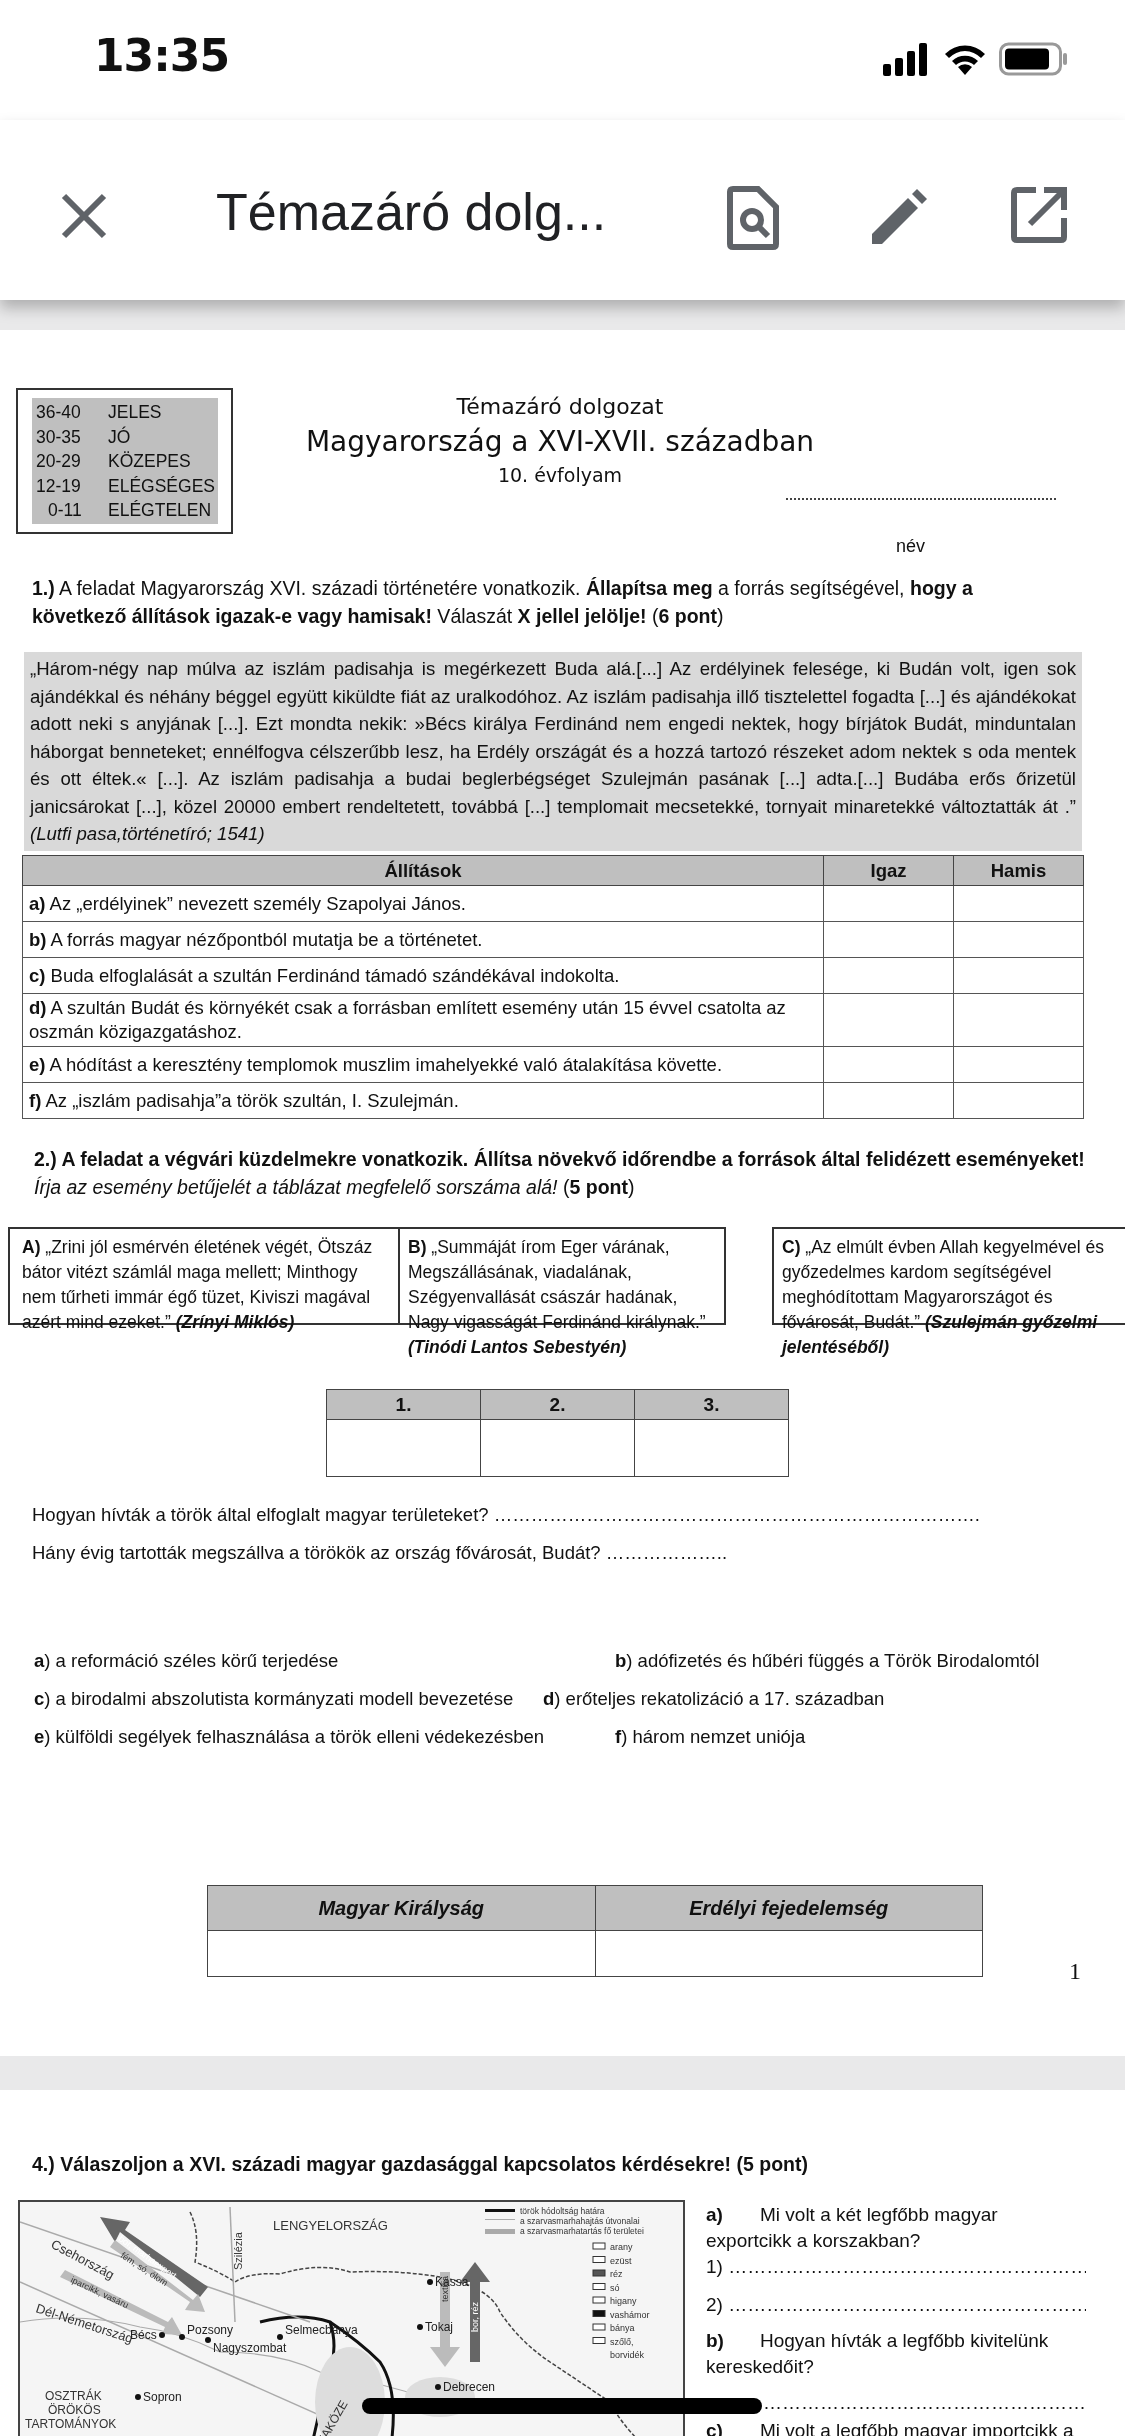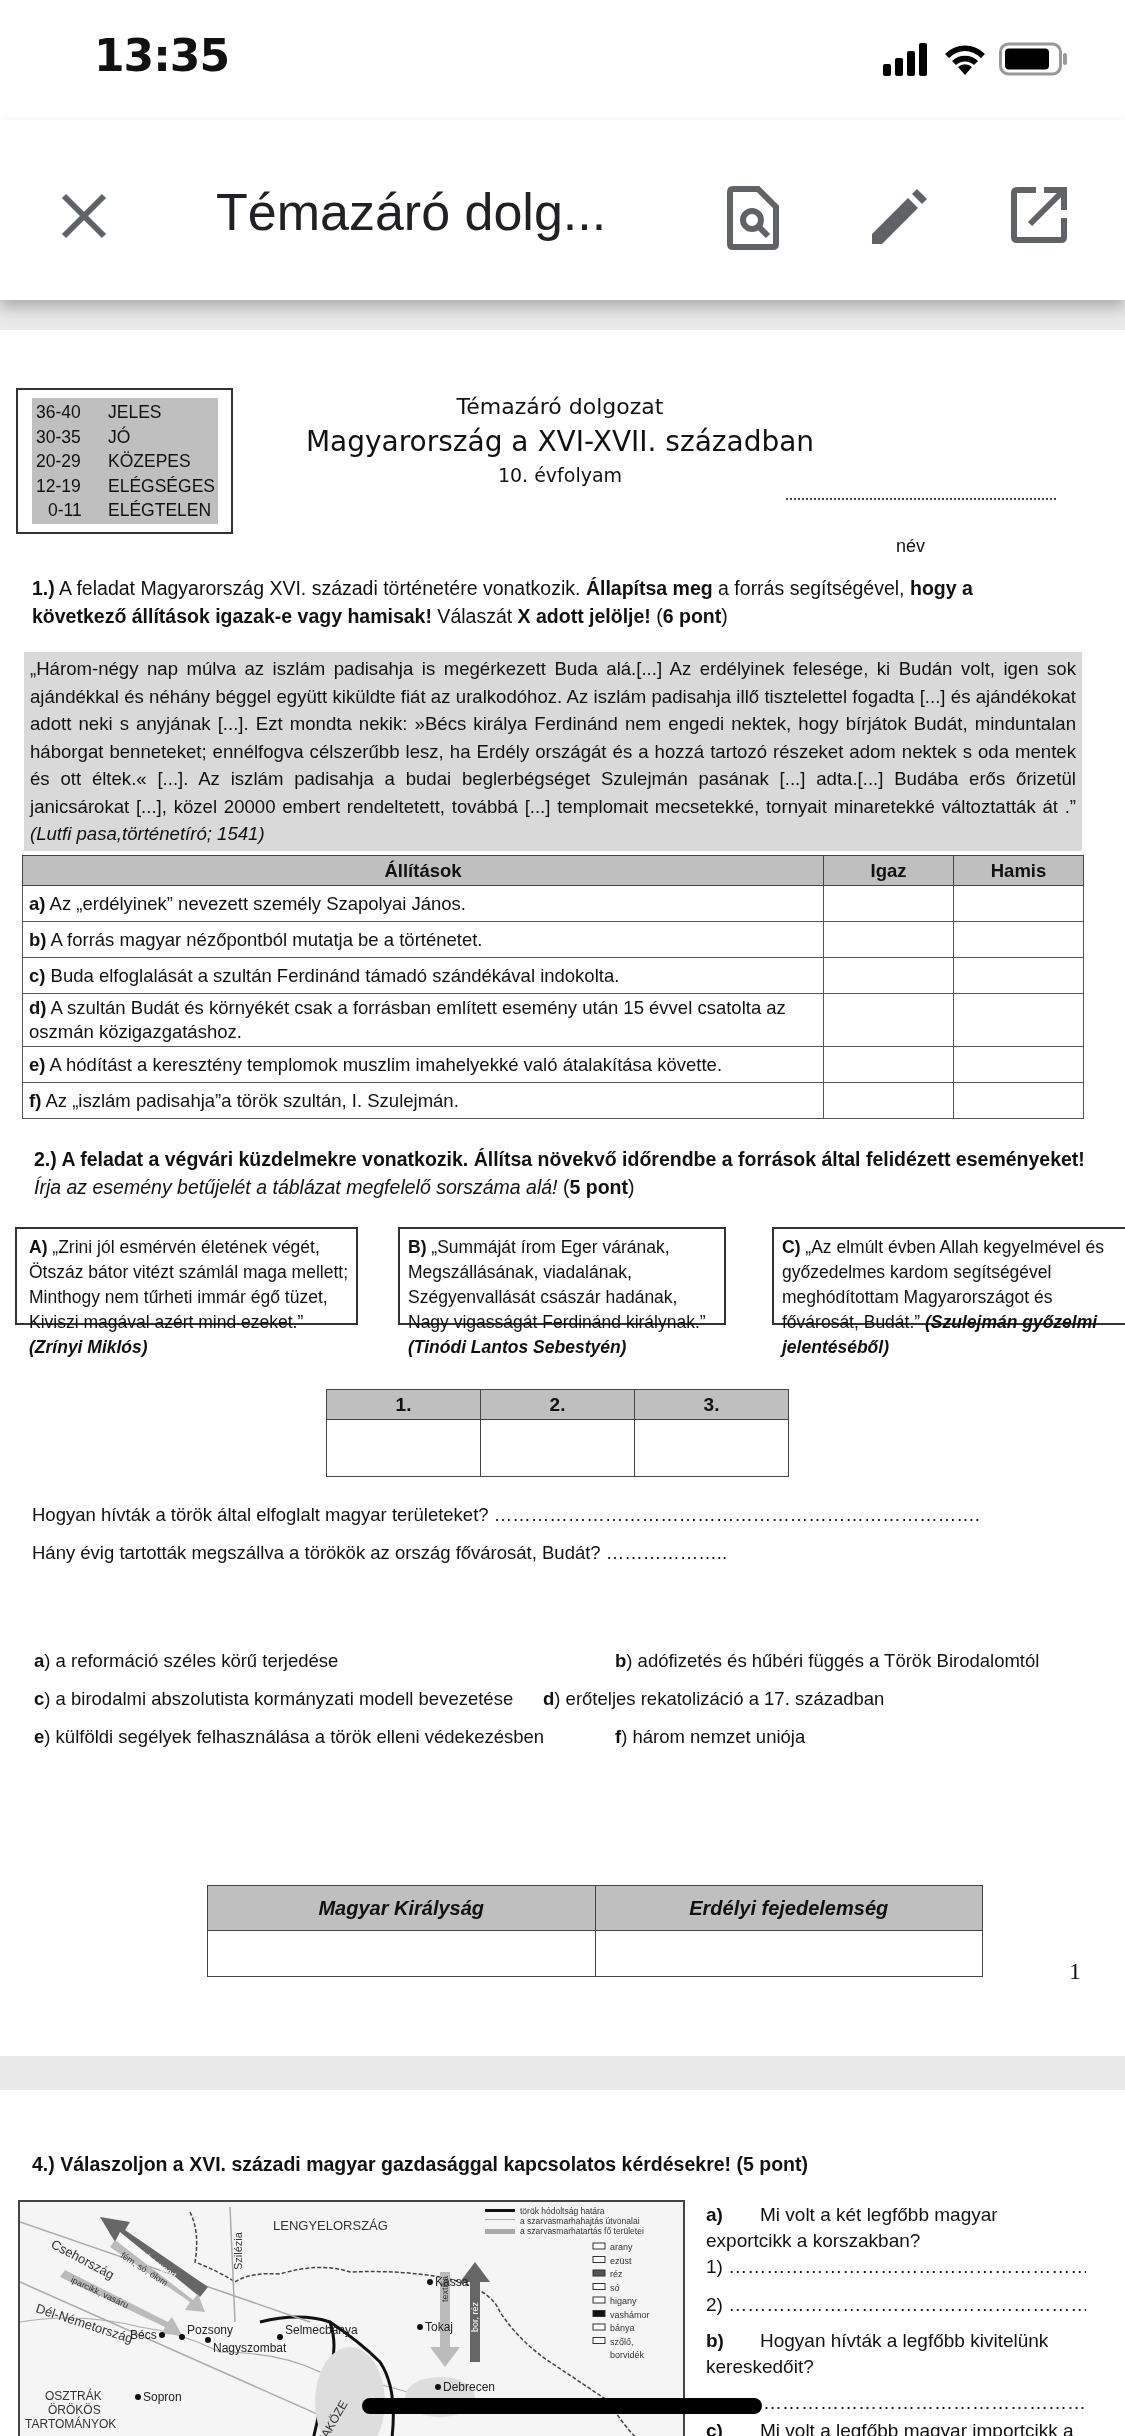--- a/index.html
+++ b/index.html
@@ -159,21 +159,21 @@
 
   <div class="title-block">
     <div class="t1">Témazáró dolgozat</div>
     <div class="t2">Magyarország a XVI-XVII. században</div>
     <div class="t3">10. évfolyam</div>
   </div>
   <div class="name-line"></div>
   <div class="name-label">név</div>
 
   <div class="task-title" style="top:244px; width:1000px;">
-    <b>1.)</b><span> A feladat Magyarország XVI. századi történetére vonatkozik. </span><b>Állapítsa meg</b><span> a forrás segítségével, </span><b>hogy a következő állítások igazak-e vagy hamisak!</b><span> Válaszát </span><b>X adott jelölje!</b><span> (</span><b>6 pont</b><span>)</span>
+    <b>1.)</b><span> A feladat Magyarország XVI. századi történetére vonatkozik. </span><b>Állapítsa meg</b><span> a forrás segítségével, </span><b>hogy a következő állítások igazak-e vagy hamisak!</b><span> Válaszát </span><b>X jellel jelölje!</b><span> (</span><b>6 pont</b><span>)</span>
   </div>
 
   <div class="quote">
     <span>„Három-négy nap múlva az iszlám padisahja is megérkezett Buda alá.[...] Az erdélyinek felesége, ki Budán volt, igen sok ajándékkal és néhány béggel együtt kiküldte fiát az uralkodóhoz. Az iszlám padisahja illő tisztelettel fogadta [...] és ajándékokat adott neki s anyjának [...]. Ezt mondta nekik: »Bécs királya Ferdinánd nem engedi nektek, hogy bírjátok Budát, minduntalan háborgat benneteket; ennélfogva célszerűbb lesz, ha Erdély országát és a hozzá tartozó részeket adom nektek s oda mentek és ott éltek.« [...]. Az iszlám padisahja a budai beglerbégséget Szulejmán pasának [...] adta.[...] Budába erős őrizetül janicsárokat [...], közel 20000 embert rendeltetett, továbbá [...] templomait mecsetekké, tornyait minaretekké változtatták át .”</span><i> (Lutfi pasa,történetíró; 1541)</i>
   </div>
 
   <table class="tf">
     <thead>
       <tr>
         <th>Állítások</th>
@@ -212,21 +212,21 @@
           <td class="c"></td>
           <td class="c"></td>
         </tr>
       </tbody>
   </table>
 
   <div class="task-title" style="top:815px; width:1060px; left:34px;">
     <b>2.) A feladat a végvári küzdelmekre vonatkozik. Állítsa növekvő időrendbe a források által felidézett eseményeket!</b><i> Írja az esemény betűjelét a táblázat megfelelő sorszáma alá!</i><span> (</span><b>5 pont</b><span>)</span>
   </div>
 
-  <div class="src" style="left:15px; width:343px;padding-left:12px;">
+  <div class="src" style="left:8px; width:392px;padding-left:12px;">
     <b>A)</b><span> „Zrini jól esmérvén életének végét, Ötszáz bátor vitézt számlál maga mellett; Minthogy nem tűrheti immár égő tüzet, Kiviszi magával azért mind ezeket.” </span><i>(Zrínyi Miklós)</i>
   </div>
   <div class="src" style="left:398px; width:328px;">
     <b>B)</b><span> „Summáját írom Eger várának, Megszállásának, viadalának, Szégyenvallását császár hadának, Nagy vigasságát Ferdinánd királynak.” </span><i>(Tinódi Lantos Sebestyén)</i>
   </div>
   <div class="src" style="left:772px; width:370px;">
     <b>C)</b><span> „Az elmúlt évben Allah kegyelmével és győzedelmes kardom segítségével meghódítottam Magyarországot és fővárosát, Budát.” </span><i>(Szulejmán győzelmi jelentéséből)</i>
   </div>
 
   <table class="ord">

